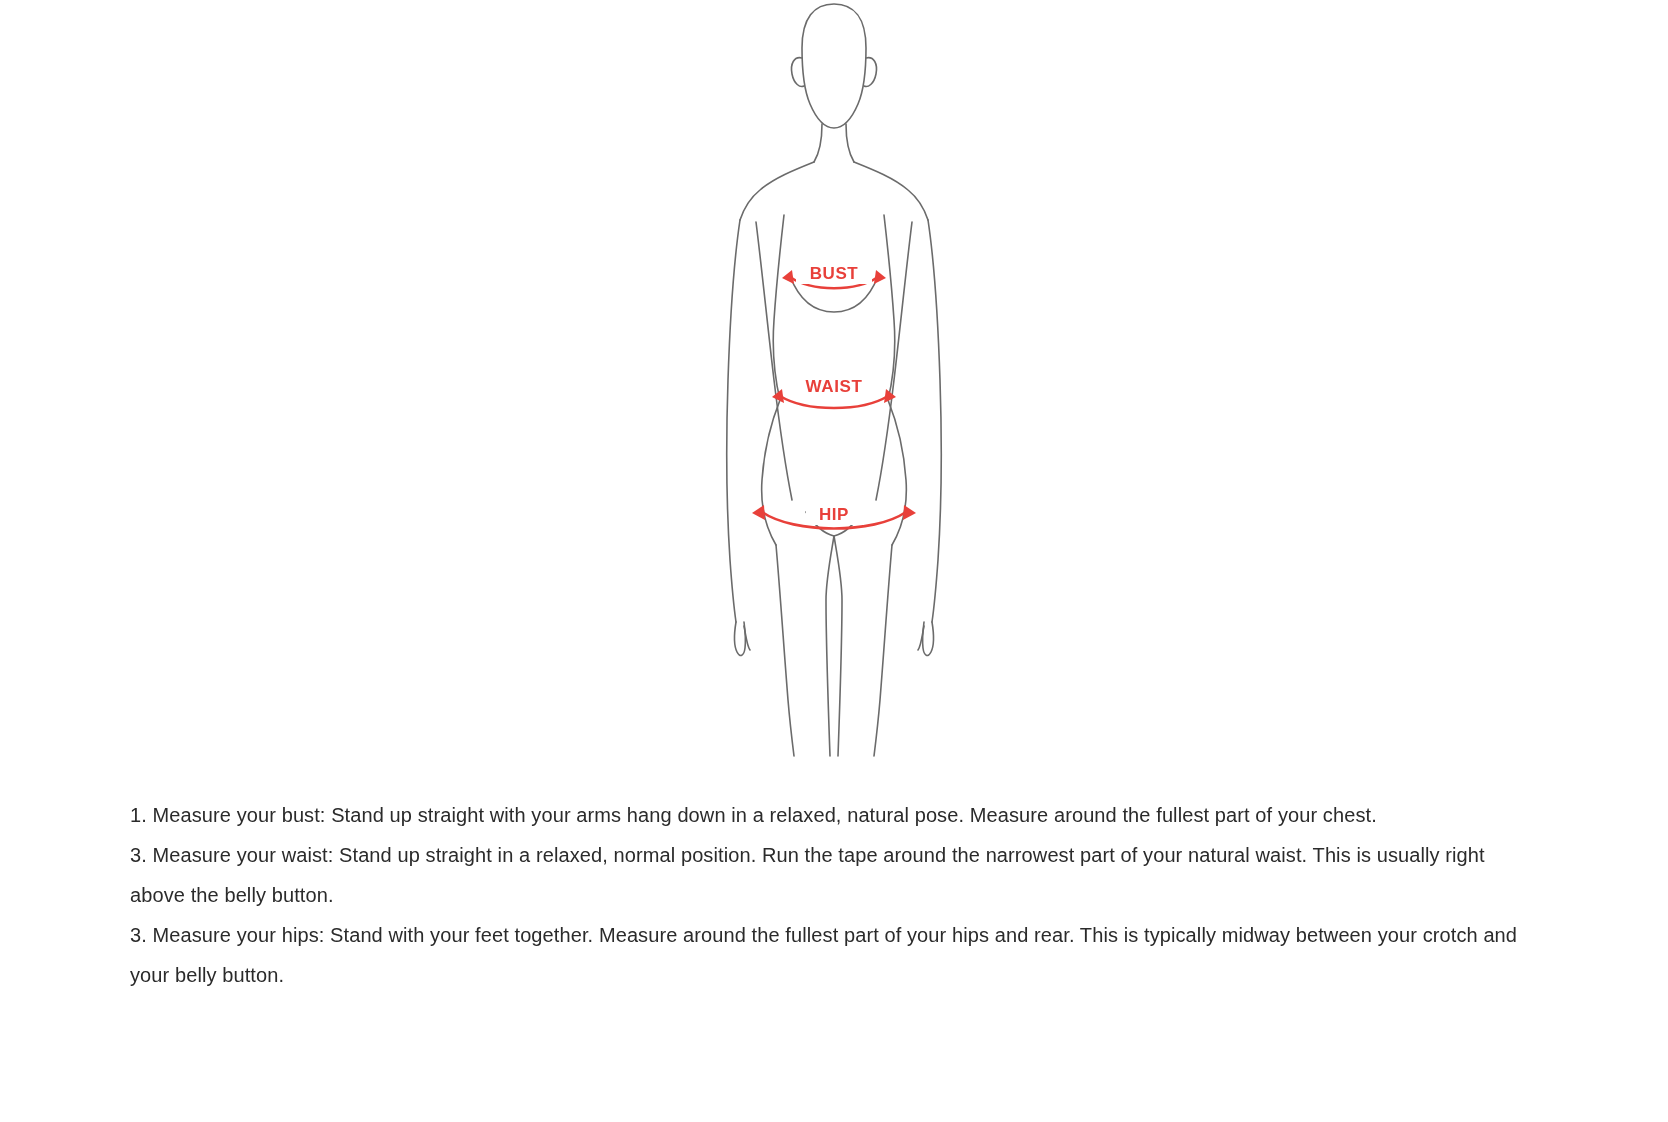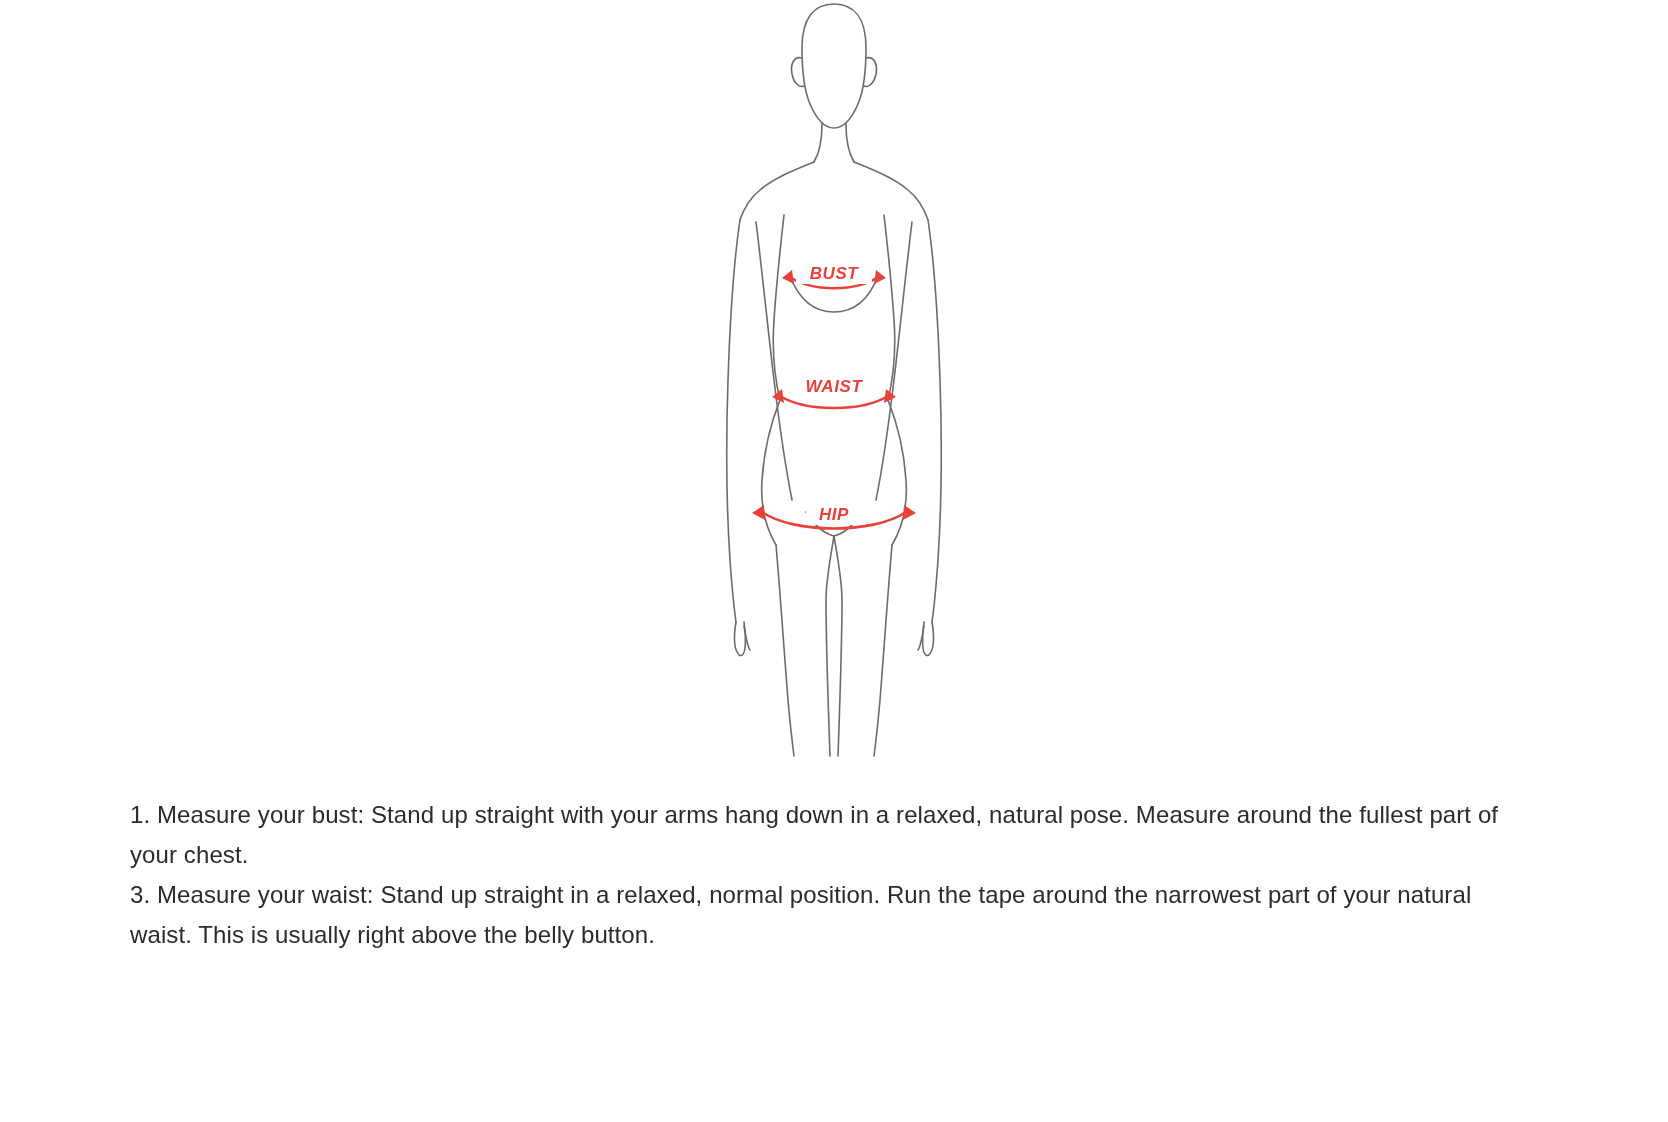--- a/index.html
+++ b/index.html
@@ -18,35 +18,34 @@
     position: relative;
     width: 1668px;
     height: 1122px;
   }
   .figure-wrap {
     position: absolute;
     left: 0;
     top: 0;
     width: 1356px;
     height: 760px;
-    font-style: italic;
   }
   .figure-svg {
     position: absolute;
     left: 634px;
     top: 0px;
     width: 400px;
     height: 760px;
   }
   .instructions {
     position: absolute;
     left: 130px;
     top: 795px;
     width: 1400px;
-    font-size: 24px;
+    font-size: 20px;
     line-height: 40px;
     color: #2b2b2b;
     letter-spacing: 0.1px;
   }
   .instructions p {
     margin: 0;
   }
   .label-text {
     font-family: "Liberation Sans", sans-serif;
     font-size: 17px;
@@ -122,15 +121,16 @@
 
         <rect x="172" y="503" width="58" height="22" fill="#ffffff"></rect>
         <text class="label-text" x="200" y="520" text-anchor="middle">HIP</text>
       </g>
     </svg>
   </div>
 
   <div class="instructions">
     <p>1. Measure your bust: Stand up straight with your arms hang down in a relaxed, natural pose. Measure around the fullest part of your chest.</p>
     <p>3. Measure your waist: Stand up straight in a relaxed, normal position. Run the tape around the narrowest part of your natural waist. This is usually right above the belly button.</p>
+    <p>3. Measure your hips: Stand with your feet together. Measure around the fullest part of your hips and rear. This is typically midway between your crotch and your belly button.</p>
   </div>
 
 </div>
 
 </body></html>

